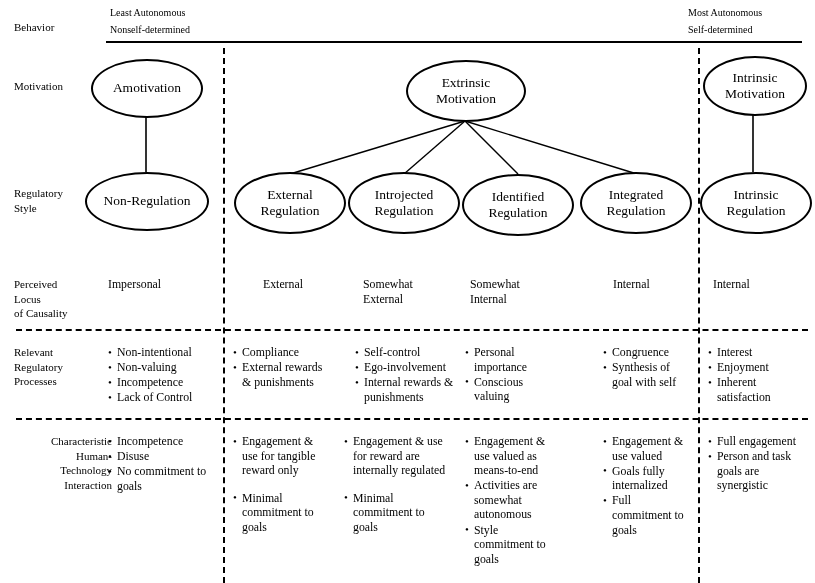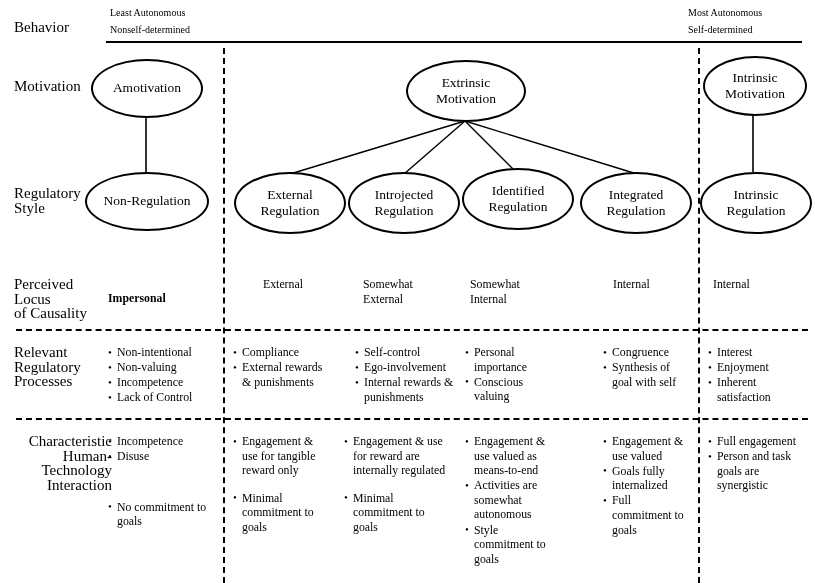--- a/index.html
+++ b/index.html
@@ -15,21 +15,21 @@
     font-family: "Liberation Serif", "DejaVu Serif", serif;
     color: #000000;
     overflow: hidden;
   }
 
   
   .row-label {
     position: absolute;
     left: 14px;
     width: 98px;
-    font-size: 15px;
+    font-size: 11px;
     line-height: 14.5px;
     color: #000;
     white-space: pre-line;
   }
 
   
   .header-text {
     position: absolute;
     font-size: 10px;
     line-height: 17px;
@@ -163,40 +163,40 @@
   <div class="ellipse" style="left:234px; top:172px; width:112px; height:62px;">
     <span>External
 Regulation</span>
   </div>
 
   <div class="ellipse" style="left:348px; top:172px; width:112px; height:62px;">
     <span>Introjected
 Regulation</span>
   </div>
 
-  <div class="ellipse" style="left:462px; top:168px; width:112px; height:62px;font-family:Liberation Serif, serif;">
+  <div class="ellipse" style="left:462px; top:174px; width:112px; height:62px;font-family:Liberation Serif, serif;">
     <span>Identified
 Regulation</span>
   </div>
 
   <div class="ellipse" style="left:580px; top:172px; width:112px; height:62px;">
     <span>Integrated
 Regulation</span>
   </div>
 
   <div class="ellipse" style="left:700px; top:172px; width:112px; height:62px;">
     <span>Intrinsic
 Regulation</span>
   </div>
 
   <div class="row-label" style="top:277px;">Perceived
 Locus
 of Causality</div>
 
-  <div class="cell" style="left:108px; top:291px; width:110px;font-weight:bold;">
+  <div class="cell" style="left:108px; top:277px; width:110px;">
     <div class="plain">Impersonal</div>
   </div>
   <div class="cell" style="left:263px; top:277px; width:110px;">
     <div class="plain">External</div>
   </div>
   <div class="cell" style="left:363px; top:277px; width:110px;">
     <div class="plain">Somewhat
 External</div>
   </div>
   <div class="cell" style="left:470px; top:277px; width:110px;">
@@ -272,21 +272,21 @@
 
   <div class="row-label" style="top:434px;text-align:right;">Characteristic
 Human-
 Technology
 Interaction</div>
 
   <div class="cell" style="left:108px; top:434px; width:118px;">
     <ul class="bullets">
       <li>Incompetence</li>
       <li>Disuse</li>
-      <li style="white-space:pre-line;margin-top:36px;">No commitment to
+      <li style="white-space:pre-line;">No commitment to
 goals</li>
     </ul>
   </div>
 
   <div class="cell" style="left:233px; top:434px; width:110px;">
     <ul class="bullets">
       <li style="white-space:pre-line;">Engagement &amp;
 use for tangible
 reward only</li>
       <li class="spaced" style="white-space:pre-line;">Minimal

